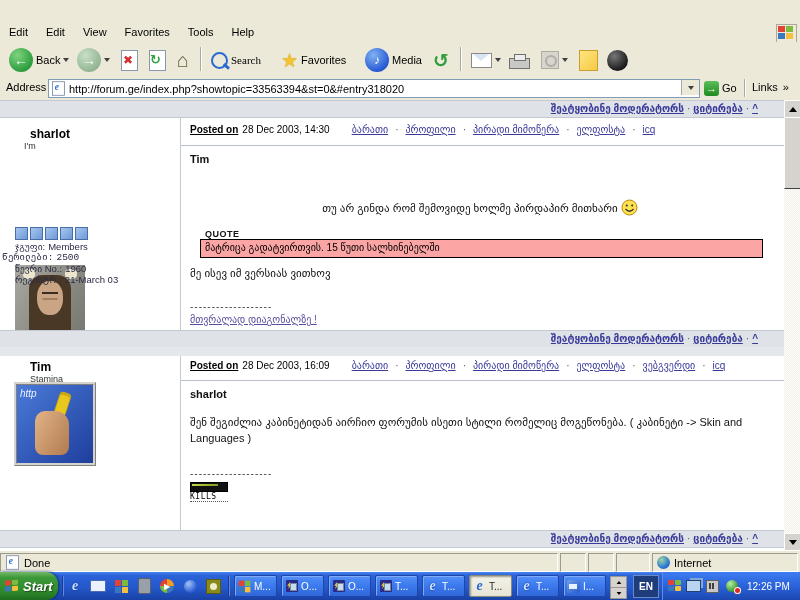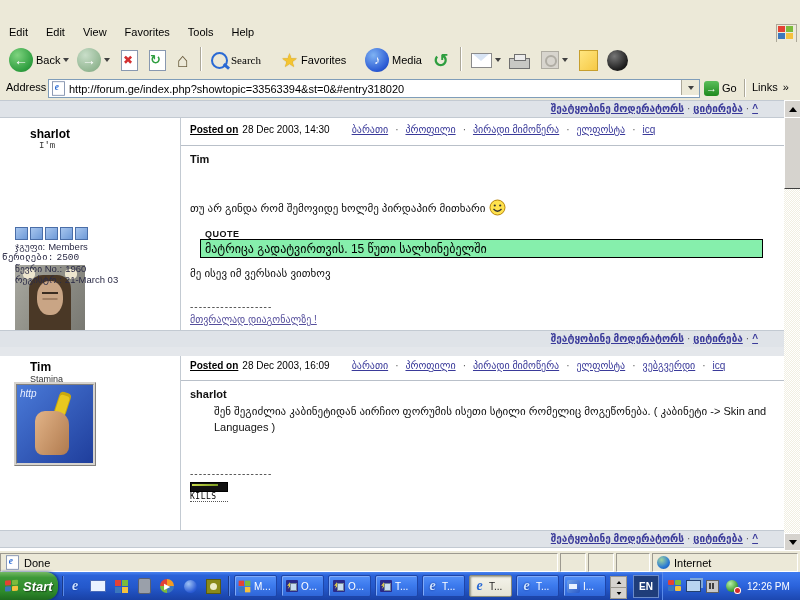--- a/index.html
+++ b/index.html
@@ -89,21 +89,21 @@
   .squares div{width:11px;height:11px;background:linear-gradient(135deg,#A8C6EE,#6E9AD8);border:1px solid #4A6EA8;}
   .info{font-size:9.5px;color:#2B2B46;line-height:11px;white-space:nowrap;}
   .info .lab{margin-right:3px;}
 
   .posthead{position:absolute;left:190px;font-size:10px;display:flex;gap:4px;align-items:center;white-space:nowrap;}
   .postedon{font-weight:bold;text-decoration:underline;}
   .hrule{position:absolute;left:181px;width:603px;height:1px;background:#B9C0C9;}
   .bodytxt{position:absolute;left:190px;font-size:11px;color:#111;}
   .replyto{font-weight:bold;}
   .qlabel{font-weight:bold;font-size:9px;letter-spacing:.5px;}
-  .qbox{position:absolute;border:1px solid #000;background:#86efac;font-size:12px;padding:2px 4px;}
+  .qbox{position:absolute;border:1px solid #000;background:#fca5a5;font-size:10px;padding:2px 4px;}
   .sig{color:#444;font-size:10px;letter-spacing:1px;}
   .siglink{color:#554E9C;text-decoration:underline;font-size:10px;}
 
   
   #av1{left:15px;top:148px;width:70px;height:76px;background:linear-gradient(120deg,#A9A9A1 0%,#8D8D85 50%,#767670 100%);overflow:hidden;}
   #av1 .hair{position:absolute;left:14px;top:10px;width:42px;height:66px;background:#4A3826;border-radius:14px 14px 2px 2px;}
   #av1 .face{position:absolute;left:22px;top:16px;width:26px;height:34px;background:#C9A585;border-radius:46%;}
   #av1 .bow1,#av1 .bow2{position:absolute;top:4px;width:12px;height:10px;background:#EDE6CF;border-radius:40%;}
   #av1 .bow1{left:8px;} #av1 .bow2{left:50px;}
   #av1 .eyes{position:absolute;left:27px;top:27px;width:16px;height:2px;background:#3A2C20;box-shadow:0 6px 0 -0.5px #7A5A42;}
@@ -287,21 +287,21 @@
     <div class="greybar" style="top:0;">
       <div class="links">
         <span class="flink">შეატყობინე მოდერატორს</span><span class="dot"></span><span class="flink">ციტირება</span><span class="dot"></span><span class="flink">^</span>
       </div>
     </div>
 
     <div class="abs" style="left:0;top:17px;width:784px;height:330px;">
       <div class="coldiv"></div>
 
       <div class="abs author" style="left:30px;top:10px;">sharlot</div>
-      <div class="abs membertitle" style="left:39px;top:24px;font-family:Liberation Mono, monospace;">I'm</div>
+      <div class="abs membertitle" style="left:24px;top:24px;">I'm</div>
       <div class="abs" id="av1">
         <div class="hair"></div>
           <div class="face"></div>
           <div class="eyes"></div>
           <div class="bow1"></div>
           <div class="bow2"></div>
       </div>
       <div class="abs squares" style="left:15px;top:110px;">
         <div></div>
           <div></div>
@@ -324,21 +324,21 @@
           <span class="dot"></span>
         <span class="plink">პირადი მიმოწერა</span>
           <span class="dot"></span>
         <span class="plink">ელფოსტა</span>
           <span class="dot"></span>
         <span class="plink">icq</span>
       </div>
       <div class="hrule" style="top:28px;"></div>
 
       <div class="bodytxt replyto" style="top:36px;">Tim</div>
-      <div class="bodytxt" style="top:82px;width:580px;">
+      <div class="bodytxt" style="top:82px;width:580px;text-align:center;">
         <span>თუ არ გინდა რომ შემოვიდე ხოლმე პირდაპირ მითხარი</span>
         <svg width="17" height="17" viewBox="0 0 17 17" style="vertical-align:-4px;">
           <circle cx="8.5" cy="8.5" r="7.5" fill="#FFE24D" stroke="#B8860B"></circle>
           <circle cx="5.8" cy="6.5" r="1.1" fill="#333"></circle>
             <circle cx="11.2" cy="6.5" r="1.1" fill="#333"></circle>
           <path d="M4.5 10 q4 4.5 8 0" stroke="#333" fill="none" stroke-width="1.3"></path>
         </svg>
       </div>
       <div class="bodytxt qlabel" style="left:205px;top:112px;">QUOTE</div>
       <div class="qbox" style="left:200px;top:122px;width:553px;height:13px;">
@@ -388,21 +388,21 @@
           <span class="dot"></span>
         <span class="plink">ელფოსტა</span>
           <span class="dot"></span>
         <span class="plink">ვებგვერდი</span>
           <span class="dot"></span>
         <span class="plink">icq</span>
       </div>
       <div class="hrule" style="top:24px;"></div>
 
       <div class="bodytxt replyto" style="top:32px;">sharlot</div>
-      <div class="bodytxt" style="top:47px;width:585px;line-height:16px;margin-left:24px;">შენ შეგიძლია კაბინეტიდან აირჩიო ფორუმის ისეთი სტილი რომელიც მოგეწონება. ( კაბინეტი -&gt; Skin and Languages )</div>
+      <div class="bodytxt" style="top:58px;width:585px;line-height:16px;">შენ შეგიძლია კაბინეტიდან აირჩიო ფორუმის ისეთი სტილი რომელიც მოგეწონება. ( კაბინეტი -&gt; Skin and Languages )</div>
       <div class="bodytxt sig" style="top:112px;">-------------------</div>
       <div class="kills" style="left:190px;top:126px;">
         <div class="bar"></div>
         <div class="klabel">KILLS</div>
       </div>
     </div>
 
     <div class="greybar" style="top:430px;">
       <div class="links">
         <span class="flink">შეატყობინე მოდერატორს</span><span class="dot"></span><span class="flink">ციტირება</span><span class="dot"></span><span class="flink">^</span>

